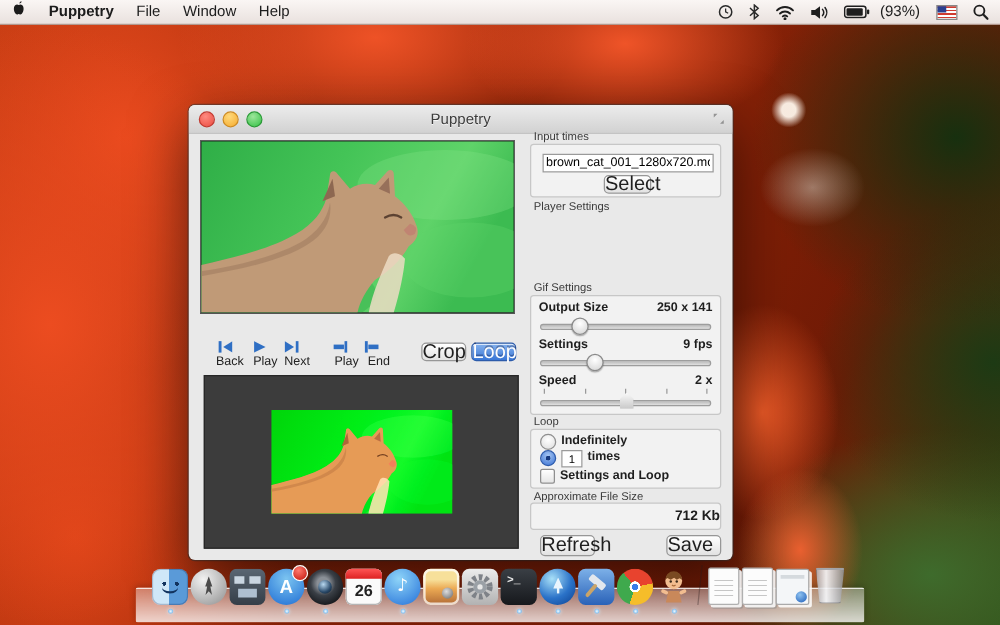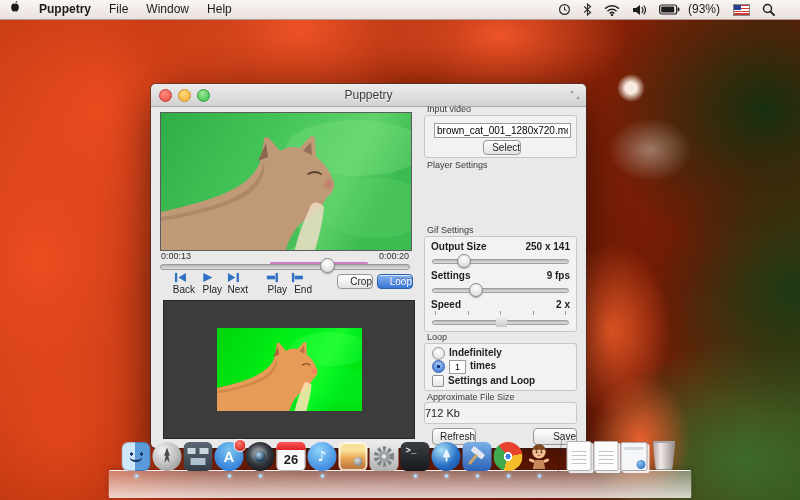--- a/index.html
+++ b/index.html
@@ -20,21 +20,21 @@
       radial-gradient(ellipse 220px 260px at 60px 430px, #dd4418, transparent 80%),
       radial-gradient(ellipse 260px 200px at 250px 210px, #b33210, transparent 75%),
       radial-gradient(ellipse 300px 200px at 430px 390px, #8c2209, transparent 80%),
       linear-gradient(120deg, #c43c12, #932508 45%, #6f1a05 78%, #2f4a14)}
   
   .menubar{position:absolute;left:0;top:0;width:800px;height:19px;display:flex;align-items:center;
     background:linear-gradient(#faf6f4,#e9e1de);border-bottom:1px solid rgba(90,40,20,.45);
     font-size:12px;color:#1c1c1c;z-index:50}
   .menubar .mi{padding:0 9px;line-height:19px}
   .menubar .app{font-weight:bold}
-  .mb-right{margin-left:auto;display:flex;align-items:flex-start;gap:2px;padding-right:20px}
+  .mb-right{margin-left:auto;display:flex;align-items:flex-start;gap:2px;padding-right:4px}
   .mb-ic{display:flex;align-items:center;padding:0 5px;height:19px}
   .mb-ic svg{display:block}
   .flag{width:15px;height:10px;position:relative;border:.5px solid #888;
     background:repeating-linear-gradient(180deg,#cf3b30 0 1.4px,#fff 1.4px 2.8px)}
   .flag::after{content:"";position:absolute;left:0;top:0;width:7px;height:5px;background:#2a3f8f}
   .mb-txt{padding:0 6px;line-height:19px}
   
   .window{position:absolute;left:151px;top:84px;width:435px;height:364px;background:#e9e9e9;
     border-radius:5px;box-shadow:0 18px 45px rgba(0,0,0,.55),0 0 0 1px rgba(60,60,60,.55);z-index:10}
   .titlebar{position:relative;height:22px;border-radius:5px 5px 0 0;
@@ -42,21 +42,21 @@
   .tl{position:absolute;top:5px;width:11px;height:11px;border-radius:50%}
   .tl.red{left:8px;background:radial-gradient(circle at 40% 30%,#ff8a80,#ea4d42);border:.5px solid #c23b32}
   .tl.yel{left:27px;background:radial-gradient(circle at 40% 30%,#ffd97a,#f5ab2f);border:.5px solid #ce8b21}
   .tl.grn{left:46px;background:radial-gradient(circle at 40% 30%,#9ce69a,#35c146);border:.5px solid #2a9a36}
   .wtitle{text-align:center;line-height:22px;font-size:12px;color:#3c3c3c;text-shadow:0 1px 0 #f6f6f6}
   .wresize{position:absolute;right:6px;top:6px;width:10px;height:10px;opacity:.65}
   
   .glabel{position:absolute;font-size:9px;color:#3a3a3a}
   .gbox{position:absolute;left:273px;width:151px;background:#f2f2f2;border:1px solid #c7c7c7;border-radius:3px}
   .btn{display:inline-block;background:linear-gradient(#ffffff,#e2e2e2);border:1px solid #979797;border-radius:4px;
-    font-size:10px;color:#1f1f1f;text-align:right;box-shadow:inset 0 1px 0 rgba(255,255,255,.7);line-height:13px}
+    font-size:16px;color:#1f1f1f;text-align:left;box-shadow:inset 0 1px 0 rgba(255,255,255,.7);line-height:13px}
   .btn.blue{background:linear-gradient(#85b2ee,#3a77d6);border-color:#2d5cab;color:#fff;text-shadow:0 -1px 0 rgba(0,0,30,.3)}
   .row{position:absolute;left:6px;right:6px;display:flex;justify-content:space-between;font-size:10px;font-weight:bold;color:#1e1e1e}
   .row .val{font-weight:bold}
   
   .videobox{position:absolute;left:9px;top:28px;width:250px;height:137px;border:1px solid #5c5c5c;background:#000}
   .catsvg{display:block;width:100%;height:100%}
   .previewbox{position:absolute;left:12px;top:216px;width:250px;height:137px;background:#3c3c3c;border:1px solid #272727;display:flex;align-items:center;justify-content:center}
   .previewimg{width:145px;height:83px;filter:saturate(1.9) brightness(1.04)}
   
   .timeline{position:absolute;left:9px;top:167px;width:250px;height:22px;font-size:9px;color:#2e2e2e}
@@ -82,22 +82,22 @@
   .ticks i{width:1px;height:4px;background:#9a9a9a}
   
   .opt{position:absolute;left:7px;display:flex;align-items:flex-start;gap:4px;font-size:10px;font-weight:bold;color:#1e1e1e}
   .radio{width:11px;height:11px;border-radius:50%;border:1px solid #8f8f8f;background:radial-gradient(circle at 50% 35%,#fff,#dcdcdc)}
   .radio.sel{border-color:#2f5cab;background:radial-gradient(circle,#16387e 0 22%,transparent 26%),radial-gradient(circle at 50% 32%,#a6c6f2,#3a72d4)}
   .check{width:10px;height:10px;border-radius:2px;border:1px solid #8f8f8f;background:linear-gradient(#fff,#e6e6e6)}
   .tinput{width:15px;height:12px;border:1px solid #9a9a9a;background:#fff;font-size:9px;text-align:center;padding:0}
   .finput{position:absolute;left:9px;top:7px;width:131px;height:13px;border:1px solid #9a9a9a;background:#fff;
     font-size:10px;padding:0 2px;font-family:"Liberation Sans",sans-serif}
   
-  .dock{position:absolute;left:50%;bottom:2px;transform:translateX(-50%);display:flex;align-items:center;
-    padding:4px 12px 26px;z-index:40}
+  .dock{position:absolute;left:50%;bottom:2px;transform:translateX(-50%);display:flex;align-items:flex-end;
+    padding:4px 12px 14px;z-index:40}
   .dock::before{content:"";position:absolute;left:0;right:0;bottom:0;height:27px;
     background:linear-gradient(rgba(228,224,224,.42),rgba(250,248,248,.82));
     border-top:1px solid rgba(255,255,255,.8);border-radius:2px;box-shadow:0 -1px 5px rgba(0,0,0,.2)}
   .dock-item{position:relative;margin:0 1px;z-index:2}
   .di{width:29px;height:29px;display:block;position:relative}
   .run{position:absolute;bottom:-7px;left:50%;transform:translateX(-50%);width:4px;height:4px;border-radius:50%;
     background:radial-gradient(circle,#f2faff,#8ac4f2 60%,rgba(138,196,242,0));box-shadow:0 0 3px #cfeaff}
   .sep{width:1px;height:32px;margin:0 5px;background:rgba(40,30,30,.35);transform:skewX(-6deg);z-index:2}
   .finder{border-radius:7px;background:
     radial-gradient(circle 1.6px at 10px 12px,#12335e 97%,transparent),
@@ -247,27 +247,20 @@
         <path d="M0,137 L0,99 C26,93 56,86 76,74 C90,66 97,56 100,46 L103,27 C103,24 106,23 108,25 L119,38 C125,34 133,33 139,35 L149,24 C151,22 154,23 154,26 L155,44 C163,50 169,58 172,67 C175,74 172,80 166,84 C160,95 150,104 139,111 C132,119 127,128 125,137 Z" fill="#c09a77"></path>
         <path d="M105,30 L107,44 L97,48 Z" fill="#8d6851"></path>
         <path d="M150,29 L151,42 L142,38 Z" fill="#97705a"></path>
         <path d="M0,104 C34,99 66,90 84,78 C97,69 102,57 103,49 C105,62 99,74 86,82 C68,94 36,102 0,108 Z" fill="#9d7a5e" opacity=".55"></path>
         <path d="M147,61 Q154,57 160,61" stroke="#5c4232" stroke-width="1.8" fill="none" stroke-linecap="round"></path>
         <path d="M167,66 q7,2 4,8 q-5,4 -9,-3 Z" fill="#c08472"></path>
         <path d="M150,92 C144,106 137,121 134,137 L154,137 C159,121 162,105 163,94 C159,89 153,88 150,92 Z" fill="#ecdcc4" opacity=".85"></path>
       </svg>
     </div>
 
-    <div class="timeline">
-      <span class="t-cur">0:00:13</span>
-      <span class="t-tot">0:00:20</span>
-      <span class="t-sel" style="left: 44%; width: 39%;"></span>
-      <span class="t-track"></span>
-      <span class="t-thumb" style="left: 64%;"></span>
-    </div>
 
     <div class="controls">
       <span class="ctrl" style="left:0">
         <svg viewBox="0 0 14 12">
             <rect x="1" y="1" width="2.5" height="10"></rect>
             <path d="M13,1 L5,6 L13,11 Z"></path>
           </svg>
         <span>Back</span></span>
       <span class="ctrl" style="left:27px">
         <svg viewBox="0 0 14 12">
@@ -305,21 +298,21 @@
         <path d="M0,137 L0,99 C26,93 56,86 76,74 C90,66 97,56 100,46 L103,27 C103,24 106,23 108,25 L119,38 C125,34 133,33 139,35 L149,24 C151,22 154,23 154,26 L155,44 C163,50 169,58 172,67 C175,74 172,80 166,84 C160,95 150,104 139,111 C132,119 127,128 125,137 Z" fill="#c09a77"></path>
         <path d="M105,30 L107,44 L97,48 Z" fill="#8d6851"></path>
         <path d="M150,29 L151,42 L142,38 Z" fill="#97705a"></path>
         <path d="M0,104 C34,99 66,90 84,78 C97,69 102,57 103,49 C105,62 99,74 86,82 C68,94 36,102 0,108 Z" fill="#9d7a5e" opacity=".55"></path>
         <path d="M147,61 Q154,57 160,61" stroke="#5c4232" stroke-width="1.8" fill="none" stroke-linecap="round"></path>
         <path d="M167,66 q7,2 4,8 q-5,4 -9,-3 Z" fill="#c08472"></path>
         <path d="M150,92 C144,106 137,121 134,137 L154,137 C159,121 162,105 163,94 C159,89 153,88 150,92 Z" fill="#ecdcc4" opacity=".85"></path>
       </svg>
     </div>
 
-    <div class="glabel" style="left:276px;top:20px">Input video</div>
+    <div class="glabel" style="left:276px;top:20px">Input times</div>
     <div class="gbox" style="top:31px;height:41px">
       <input class="finput" value="brown_cat_001_1280x720.mov" style="">
       <span class="btn" style="position:absolute;left:58px;top:24px;width:36px">Select</span>
     </div>
 
     <div class="glabel" style="left:276px;top:76px">Player Settings</div>
 
     <div class="glabel" style="left:276px;top:141px">Gif Settings</div>
     <div class="gbox" style="top:152px;height:94px">
       <div class="row" style="top:4px">
@@ -361,21 +354,21 @@
         <span>times</span>
         </span>
       <span class="opt" style="top:31px">
         <i class="check"></i>
         <span>Settings and Loop</span>
         </span>
     </div>
 
     <div class="glabel" style="left:276px;top:308px">Approximate File Size</div>
     <div class="gbox" style="top:318px;height:20px">
-      <div style="text-align:left;font-size:11px;font-weight:normal;color:#1e1e1e;line-height:20px">712 Kb</div>
+      <div style="text-align:right;font-size:11px;font-weight:bold;color:#1e1e1e;line-height:20px">712 Kb</div>
     </div>
 
     <span class="btn" style="position:absolute;left:281px;top:344px;width:42px;line-height:15px">Refresh</span>
     <span class="btn" style="position:absolute;left:382px;top:344px;width:42px;line-height:15px">Save</span>
   </div>
 
   <div class="dock">
     <span class="dock-item">
         <span class="di finder"></span>
         <i class="run"></i>

